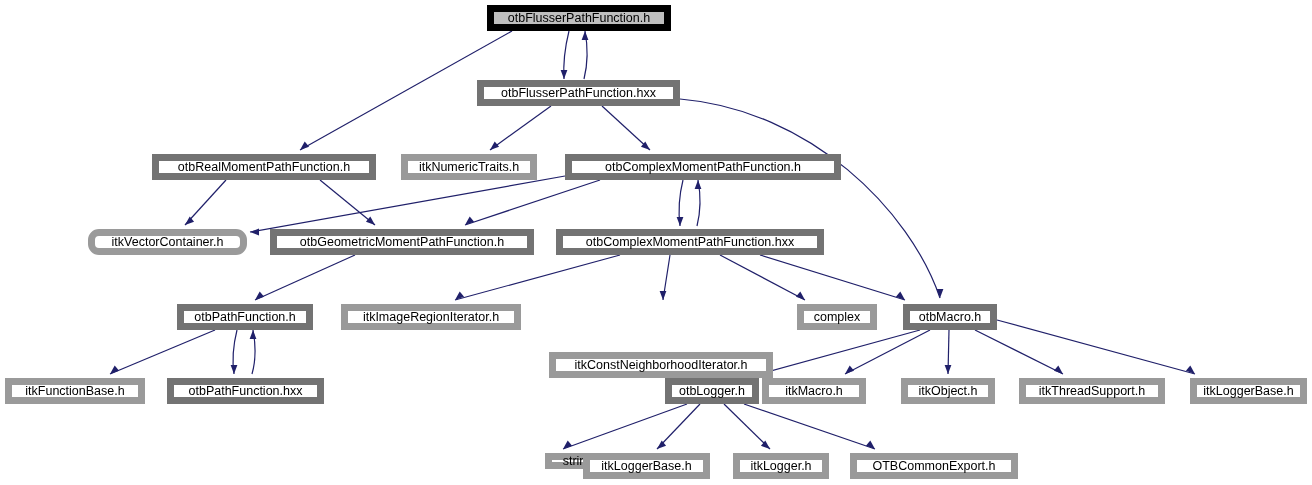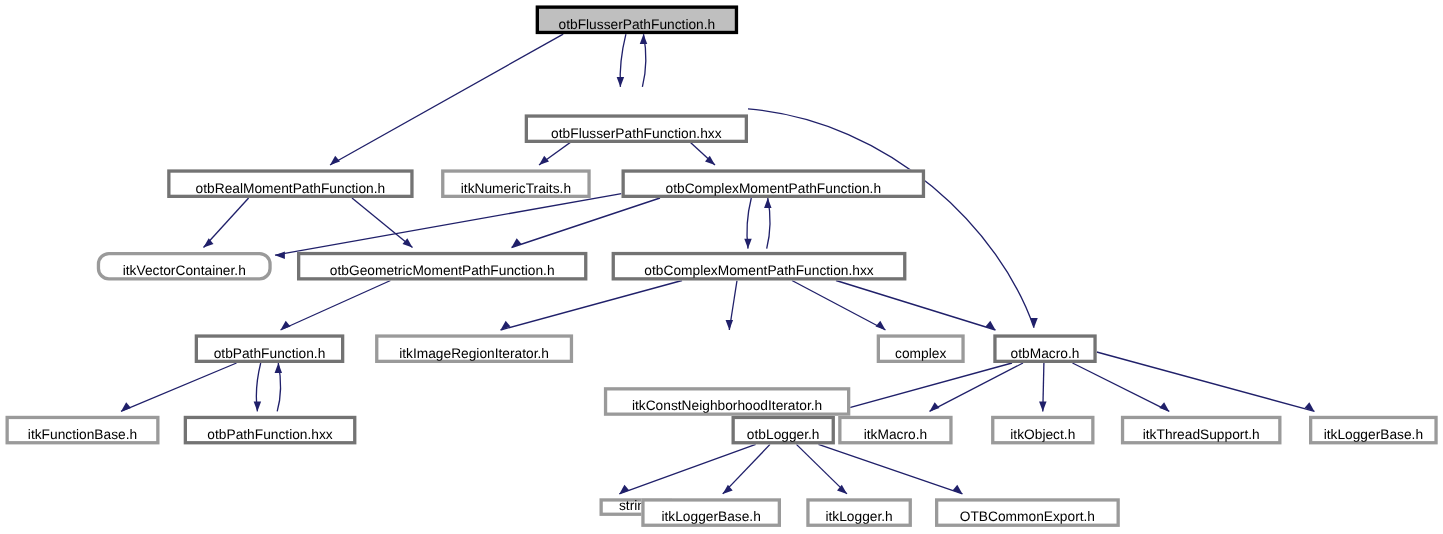--- a/index.html
+++ b/index.html
@@ -11,27 +11,27 @@
     position: relative;
     width: 1312px;
     height: 485px;
     background: #ffffff;
     font-family: "Liberation Sans", sans-serif;
     overflow: hidden;
   }
   .node {
     position: absolute;
     box-sizing: border-box;
-    border: 3px solid #737373;
+    border: 7px solid #737373;
     background: #ffffff;
     color: #000000;
     font-size: 12.5px;
     line-height: 1;
     display: flex;
-    align-items: flex-end;
+    align-items: center;
     justify-content: center;
     white-space: nowrap;
     padding: 0 6px;
   }
   .node.faint {
     border-color: #9a9a9a;
   }
   .node.current {
     background: #bfbfbf;
     border-color: #000000;
@@ -106,21 +106,21 @@
       <polygon points="0,0 -9,-3.4 -9,3.4" fill="#20206a" transform="translate(657,449) rotate(140)"></polygon>
       <path d="M 724 404 L 770 449" stroke="#20206a" stroke-width="1.2" fill="none"></path>
       <polygon points="0,0 -9,-3.4 -9,3.4" fill="#20206a" transform="translate(770,449) rotate(40)"></polygon>
       <path d="M 744 404 L 875 449" stroke="#20206a" stroke-width="1.2" fill="none"></path>
       <polygon points="0,0 -9,-3.4 -9,3.4" fill="#20206a" transform="translate(875,449) rotate(40)"></polygon>
     </svg>
   <div id="node-layer">
       <div class="node current" style="left: 487px; top: 5px; width: 184px; height: 26px;">
         <span>otbFlusserPathFunction.h</span>
       </div>
-      <div class="node" style="left: 477px; top: 80px; width: 203px; height: 26px; margin-top: 24px;">
+      <div class="node" style="left: 477px; top: 80px; width: 203px; height: 26px;">
         <span>otbFlusserPathFunction.hxx</span>
       </div>
       <div class="node" style="left: 152px; top: 154px; width: 224px; height: 26px;">
         <span>otbRealMomentPathFunction.h</span>
       </div>
       <div class="node faint" style="left: 401px; top: 154px; width: 136px; height: 26px;">
         <span>itkNumericTraits.h</span>
       </div>
       <div class="node" style="left: 565px; top: 154px; width: 276px; height: 26px;">
         <span>otbComplexMomentPathFunction.h</span>

